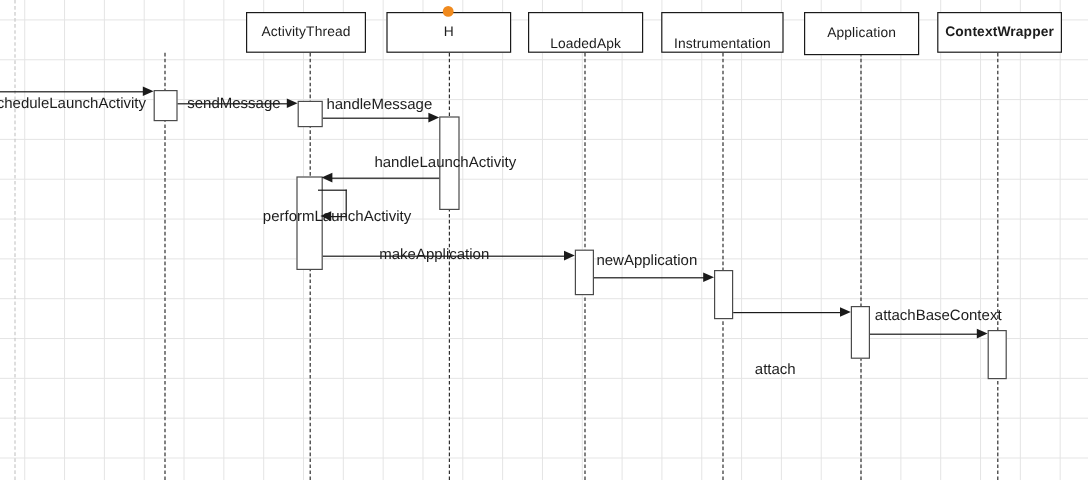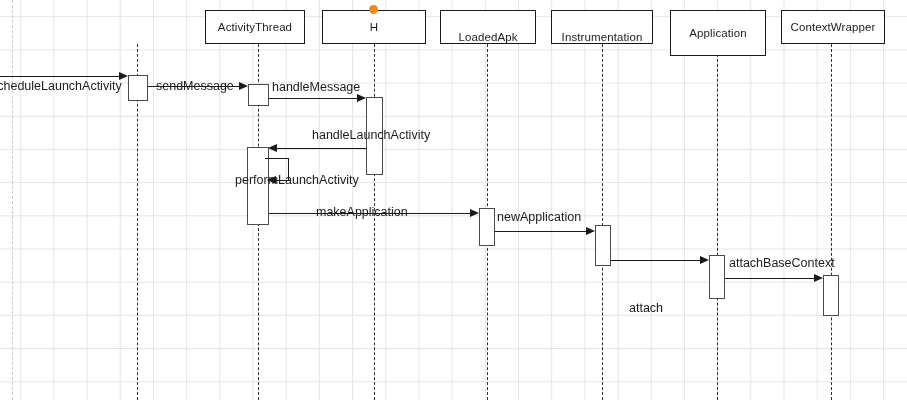--- a/index.html
+++ b/index.html
@@ -137,21 +137,21 @@
   <div class="msg-label" style="left:272px; top:80px;">handleMessage</div>
 
   <div class="msg-line" style="left:276px; top:148px; width:90px;"></div>
   <div class="arrowhead left" style="left:268px; top:144px;"></div>
   <div class="msg-label" style="left:270px; top:128px;padding-left:42px;">handleLaunchActivity</div>
 
   <div class="msg-line" style="left:265px; top:158px; width:24px;"></div>
   <div class="msg-vline" style="left:288px; top:158px; height:22px;"></div>
   <div class="msg-line" style="left:275px; top:180px; width:14px;"></div>
   <div class="arrowhead left" style="left:267px; top:176px;"></div>
-  <div class="msg-label" style="left:222px; top:173px;padding-left:13px;">performLaunchActivity</div>
+  <div class="msg-label" style="left:206px; top:173px;padding-left:13px;">performLaunchActivity</div>
 
   <div class="msg-line" style="left:269px; top:213px; width:202px;"></div>
   <div class="arrowhead right" style="left:470px; top:209px;"></div>
   <div class="msg-label" style="left:316px; top:205px;">makeApplication</div>
 
   <div class="msg-line" style="left:495px; top:231px; width:92px;"></div>
   <div class="arrowhead right" style="left:586px; top:227px;"></div>
   <div class="msg-label" style="left:497px; top:210px;">newApplication</div>
 
   <div class="msg-line" style="left:611px; top:260px; width:90px;"></div>
@@ -172,23 +172,23 @@
   </div>
 
   <div class="lifeline-box" style="left:440px; top:10px; width:96px; height:34px;align-items:flex-end;">
     <span>LoadedApk</span>
   </div>
 
   <div class="lifeline-box" style="left:551px; top:10px; width:102px; height:34px;align-items:flex-end;">
     <span>Instrumentation</span>
   </div>
 
-  <div class="lifeline-box" style="left:670px; top:10px; width:96px; height:46px;">
+  <div class="lifeline-box" style="left:670px; top:10px; width:96px; height:36px;">
     <span>Application</span>
   </div>
 
-  <div class="lifeline-box" style="left:781px; top:10px; width:104px; height:34px;">
+  <div class="lifeline-box" style="left:781px; top:10px; width:104px; height:34px;font-weight:bold;">
     <span>ContextWrapper</span>
   </div>
 
   <div class="handle-dot" style="left:369px; top:5px;"></div>
 
 </div>
 
 </body></html>

